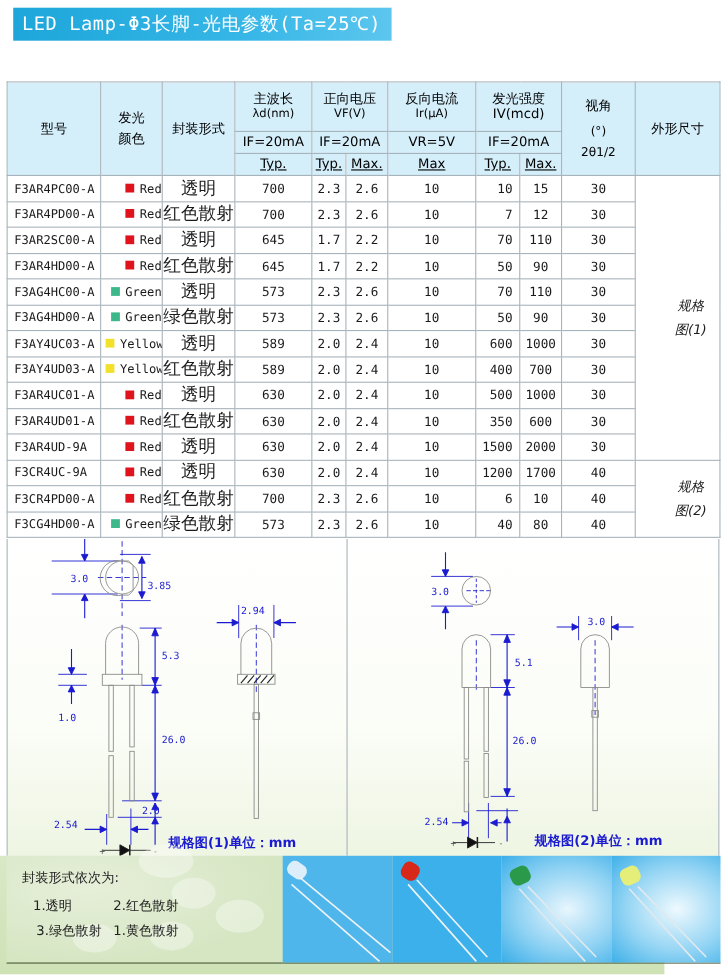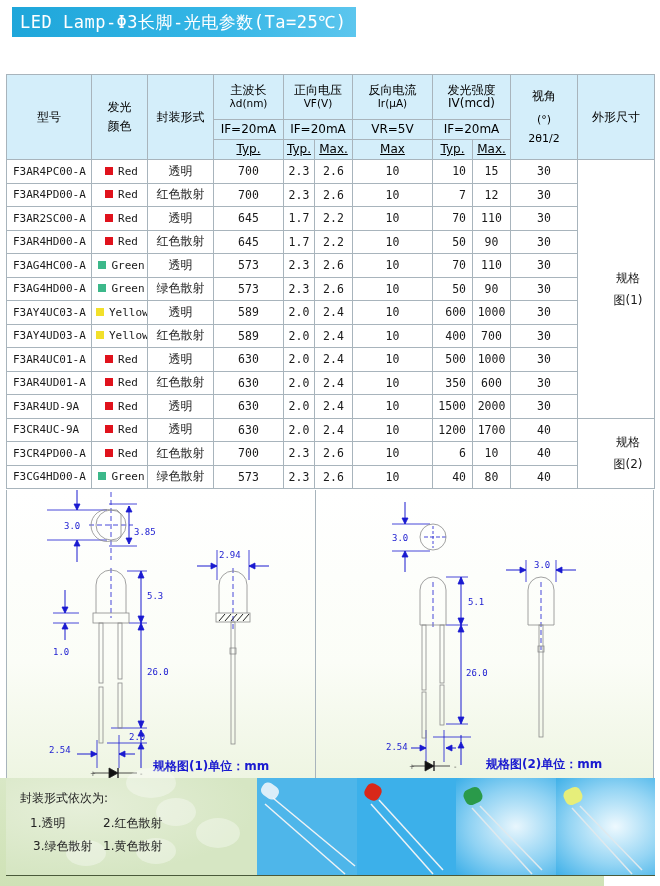--- a/index.html
+++ b/index.html
@@ -20,25 +20,25 @@
   table.spec td, table.spec th {
     border: 1px solid #a8b4bc; text-align: center; vertical-align: middle;
     overflow: hidden; white-space: nowrap; font-weight: normal;
   }
   table.spec thead th { background: #d4eefa; color: #000000; font-size: 12px; line-height: 13px; }
   table.spec thead tr.h1 th { height: 45px; }
   table.spec thead tr.h2 th { height: 20px; }
   table.spec thead tr.h3 th { height: 20px; text-decoration: underline; }
   table.spec tbody td { height: 23.5px; font-size: 11.5px; font-family: "DejaVu Sans Mono", "Liberation Mono", monospace; }
   table.spec tbody td.model { text-align: left; padding-left: 6px; font-size: 11px; }
-  table.spec tbody td.color { text-align: center; padding-left: 4px; font-size: 11px; }
-  table.spec tbody td.pkg { font-family: "DejaVu Sans", sans-serif; font-size: 12px; }
+  table.spec tbody td.color { text-align: right; padding-left: 4px; font-size: 11px; }
+  table.spec tbody td.pkg { font-family: "DejaVu Sans", sans-serif; font-size: 16px; }
   table.spec tbody td.right { text-align: right; padding-right: 6px; }
   .swatch { display: inline-block; width: 8px; height: 8px; margin-right: 5px; vertical-align: 0px; }
-  td.outline { font-family: "DejaVu Sans", sans-serif !important; font-size: 12px !important; text-align: left; padding-left: 24px; line-height: 22px; white-space: normal !important; }
+  td.outline { font-family: "DejaVu Sans", sans-serif !important; font-size: 12px !important; text-align: left; padding-left: 24px; line-height: 22px; white-space: normal !important; font-style: italic; }
 
   .diagrams {
     position: absolute; left: 6px; top: 490px; width: 648px; height: 288px;
     background: linear-gradient(180deg, #ffffff 0%, #fbfdf7 60%, #eef5e2 100%);
     border-left: 1px solid #a8b4bc; border-right: 1px solid #a8b4bc;
   }
   .diagrams .divider { position: absolute; left: 308px; top: 0; width: 1px; height: 288px; background: #a8b4bc; }
   .diagrams svg { position: absolute; top: 0; }
   .dim { fill: #1a1ad0; font-size: 9px; font-family: "DejaVu Sans Mono", monospace; }
   .cap { fill: #1a1ad0; font-size: 12px; font-weight: bold; font-family: "DejaVu Sans", sans-serif; }

